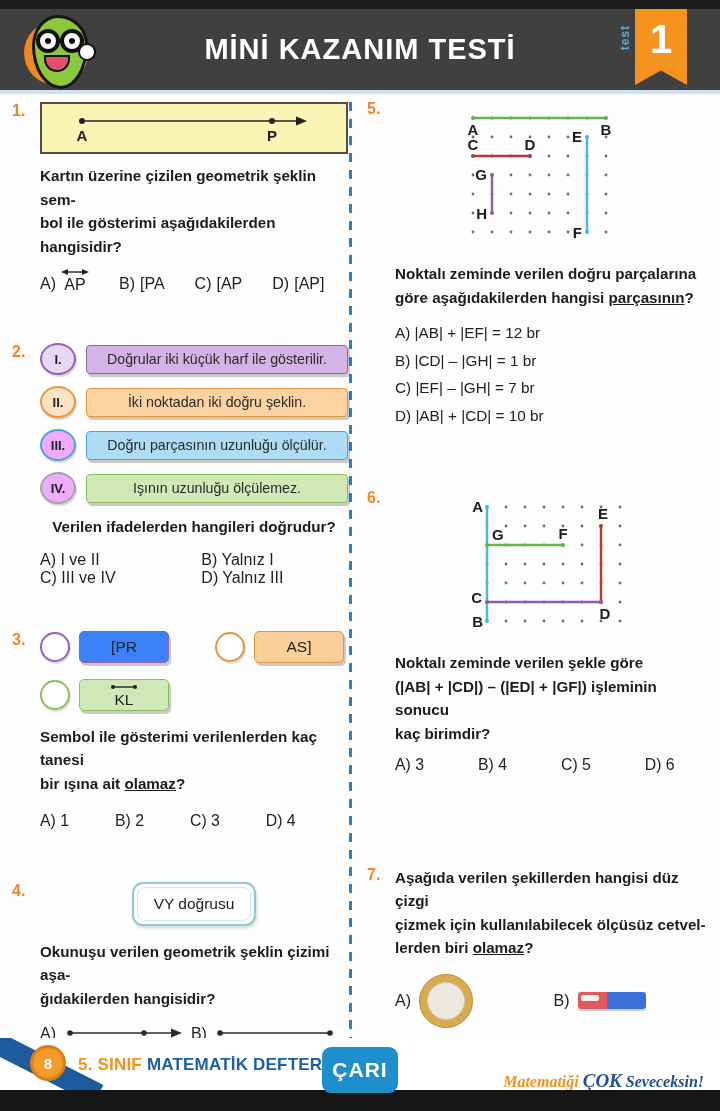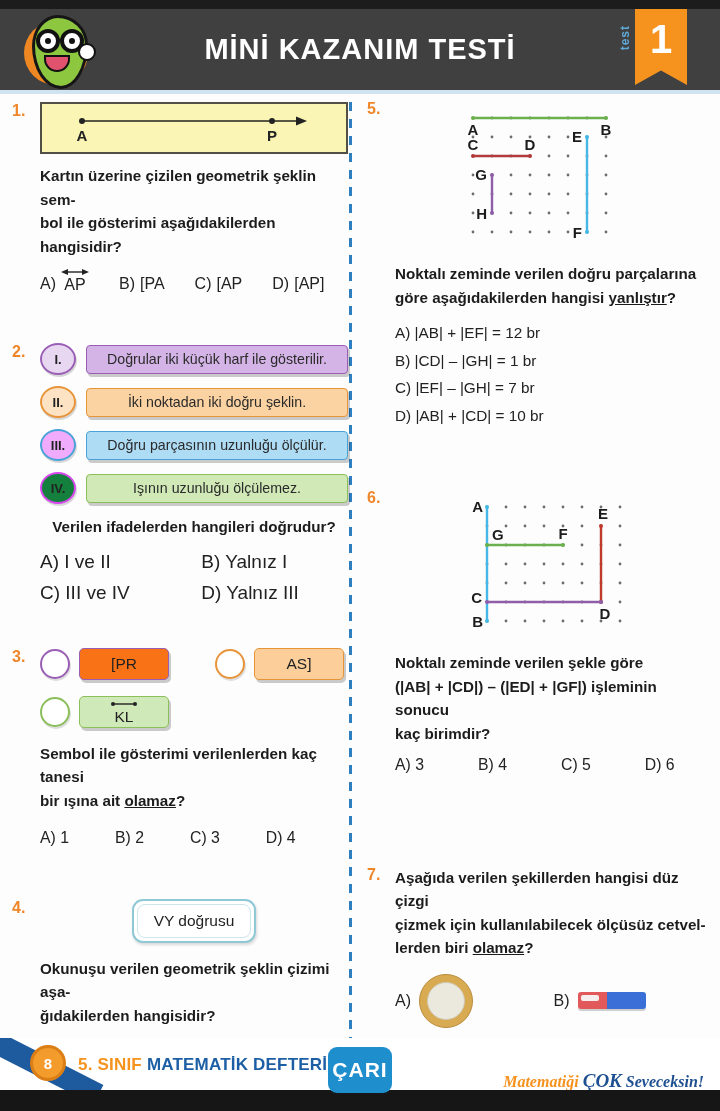--- a/index.html
+++ b/index.html
@@ -40,29 +40,29 @@
   
   .stmt{display:flex;align-items:center;margin-bottom:11px;}
   .roman{width:32px;height:28px;border-radius:50%;display:flex;align-items:center;justify-content:center;font-weight:bold;font-size:13px;margin-right:10px;box-shadow:1px 2px 0 rgba(0,0,0,.15);color:#222;}
   .sbox{flex:1;height:27px;border-radius:4px;display:flex;align-items:center;justify-content:center;font-size:14.2px;color:#2a2a2a;box-shadow:2px 3px 0 rgba(0,0,0,.2);}
   .c-purple .roman{background:#e8d7f1;border:2px solid #9a5fb5;}
   .c-purple .sbox{background:#d4b4e6;border:1.5px solid #9a5fb5;}
   .c-orange .roman{background:#fde3c3;border:2px solid #e8943a;}
   .c-orange .sbox{background:#fbd2a2;border:1.5px solid #e8943a;}
   .c-blue .roman{background:#f0abfc;border:2px solid #4aa3d8;}
   .c-blue .sbox{background:#aedcf5;border:1.5px solid #4aa3d8;}
-  .c-green .roman{background:#15803d;border:2px solid #d946ef;}
+  .c-green .roman{background:#f0abfc;border:2px solid #a3a3a3;}
   .c-green .sbox{background:#d0e9b6;border:1.5px solid #8bbf5a;}
-  .optgrid2{display:grid;grid-template-columns:1.1fr 1fr;row-gap:9px;font-size:19px;color:#222;margin-top:4px;}
+  .optgrid2{display:grid;grid-template-columns:1.1fr 1fr;font-size:16px;color:#222;margin-top:4px;}
   
   .symgrid{display:grid;grid-template-columns:auto auto;gap:16px 42px;margin:2px 0 14px;}
   .symcell{display:flex;align-items:center;gap:9px;}
   .symcircle{width:26px;height:26px;border-radius:50%;background:#fff;box-shadow:1px 2px 0 rgba(0,0,0,.12);}
   .symbox{width:88px;height:30px;border-radius:5px;display:flex;align-items:center;justify-content:center;font-size:15.5px;color:#222;box-shadow:2px 3px 0 rgba(0,0,0,.2);}
-  .sc-purple{border:2px solid #9a5fb5;} .sb-purple{background:#f97316;border:1.5px solid #9a5fb5;}
+  .sc-purple{border:2px solid #9a5fb5;} .sb-purple{background:#3b82f6;border:1.5px solid #9a5fb5;}
   .sc-orange{border:2px solid #e8943a;} .sb-orange{background:#fbce9a;border:1.5px solid #e8943a;}
   .sc-blue{border:2px solid #4aa3d8;} .sb-blue{background:#a9daf4;border:1.5px solid #4aa3d8;}
   .sc-green{border:2px solid #8bbf5a;} .sb-green{background:#cfe9b8;border:1.5px solid #8bbf5a;}
   .optrow4{display:flex;gap:46px;font-size:15.8px;color:#222;margin-top:10px;}
   
   .badge-wrap{display:flex;justify-content:center;margin:2px 0 14px;}
   .badge{border:2px solid #8fc9d6;border-radius:11px;padding:3px;background:#fff;box-shadow:1px 2px 3px rgba(0,0,0,.15);}
   .badge-inner{border:1px solid #cde6ec;border-radius:8px;padding:7px 16px;font-size:15.5px;color:#222;}
   .figgrid{display:grid;grid-template-columns:1fr 1fr;row-gap:22px;margin-top:12px;}
   .figopt{display:flex;align-items:flex-start;gap:2px;font-size:16px;color:#222;}
@@ -80,21 +80,21 @@
   .eraser-red::after{content:"";position:absolute;left:3px;top:3px;width:18px;height:6px;background:#f6efef;border-radius:2px;}
   .eraser-blue{flex:1;background:#3a6fd8;}
   .ruler-dark{width:94px;height:25px;background:linear-gradient(180deg,#4c4c4c,#131313);border-radius:2px;position:relative;transform:skewX(-5deg);}
   .ruler-label{position:absolute;right:3px;top:2px;width:15px;height:20px;background:linear-gradient(#bcd8e4,#7fa8bc);border-radius:1px;}
   
   .footer{position:absolute;left:0;right:0;bottom:21px;height:52px;background:#fff;overflow:hidden;}
   .footer-stripe{position:absolute;left:-34px;top:14px;width:140px;height:22px;background:#1d5a9e;transform:rotate(27deg);}
   .page-circle{position:absolute;left:30px;top:7px;width:30px;height:30px;border-radius:50%;background:#f39c2c;border:3px solid #db7e16;color:#fff;font-weight:bold;display:flex;align-items:center;justify-content:center;font-size:15px;}
   .footer-title{position:absolute;left:78px;top:17px;font-size:17px;font-weight:bold;letter-spacing:.2px;}
   .grade{color:#f6921e;} .booktitle{color:#1d5fa5;}
-  .footer-logo{position:absolute;left:50%;transform:translateX(-50%);bottom:18px;width:64px;height:46px;background:#1e8ecd;border-radius:9px;display:flex;align-items:center;justify-content:center;color:#fff;font-weight:bold;font-size:21px;letter-spacing:1px;z-index:3;}
+  .footer-logo{position:absolute;left:50%;transform:translateX(-50%);bottom:18px;width:76px;height:46px;background:#1e8ecd;border-radius:9px;display:flex;align-items:center;justify-content:center;color:#fff;font-weight:bold;font-size:21px;letter-spacing:1px;z-index:3;}
   .slogan{position:absolute;right:16px;top:32px;font-family:"Liberation Serif",serif;font-style:italic;font-weight:bold;font-size:16px;}
   .slg1{color:#f6921e;} .slg2{color:#1d4f91;font-size:19px;} .slg3{color:#1d4f91;}
   .bottombar{position:absolute;left:0;right:0;bottom:0;height:21px;background:#161616;}
   svg text{font-family:"Liberation Sans",sans-serif;}
 </style>
 </head>
 <body>
 
 <div class="page">
   <div class="topbar"></div>
@@ -361,21 +361,21 @@
             <text x="16" y="33" text-anchor="middle" font-size="15" font-weight="600" fill="#1c1c1c">A</text>
             <text x="149" y="33" text-anchor="middle" font-size="15" font-weight="600" fill="#1c1c1c">B</text>
             <text x="16" y="48" text-anchor="middle" font-size="15" font-weight="600" fill="#1c1c1c">C</text>
             <text x="73" y="48" text-anchor="middle" font-size="15" font-weight="600" fill="#1c1c1c">D</text>
             <text x="125" y="40" text-anchor="end" font-size="15" font-weight="600" fill="#1c1c1c">E</text>
             <text x="125" y="136" text-anchor="end" font-size="15" font-weight="600" fill="#1c1c1c">F</text>
             <text x="30" y="78" text-anchor="end" font-size="15" font-weight="600" fill="#1c1c1c">G</text>
             <text x="30" y="117" text-anchor="end" font-size="15" font-weight="600" fill="#1c1c1c">H</text>
           </svg>
         <p class="stem"><span>Noktalı zeminde verilen doğru parçalarına
-göre aşağıdakilerden hangisi </span><span class="ul">yanlıştır</span><span>?</span></p>
+göre aşağıdakilerden hangisi </span><span class="ul">parçasının</span><span>?</span></p>
         <ul class="optlist">
           <li>A) |AB| + |EF| = 12 br</li>
           <li>B) |CD| – |GH| = 1 br</li>
           <li>C) |EF| – |GH| = 7 br</li>
           <li>D) |AB| + |CD| = 10 br</li>
         </ul>
       </div>
 
       <div class="q" style="margin-bottom:92px;">
         <span class="qnum">6.</span>

